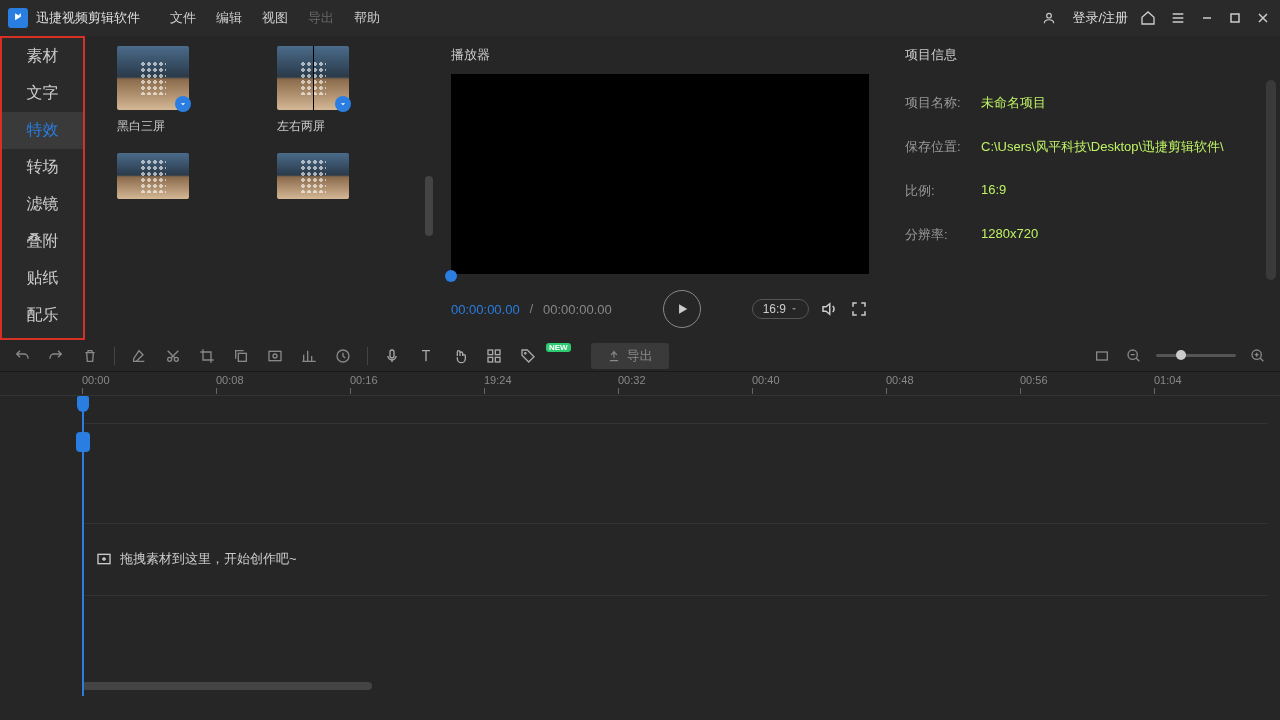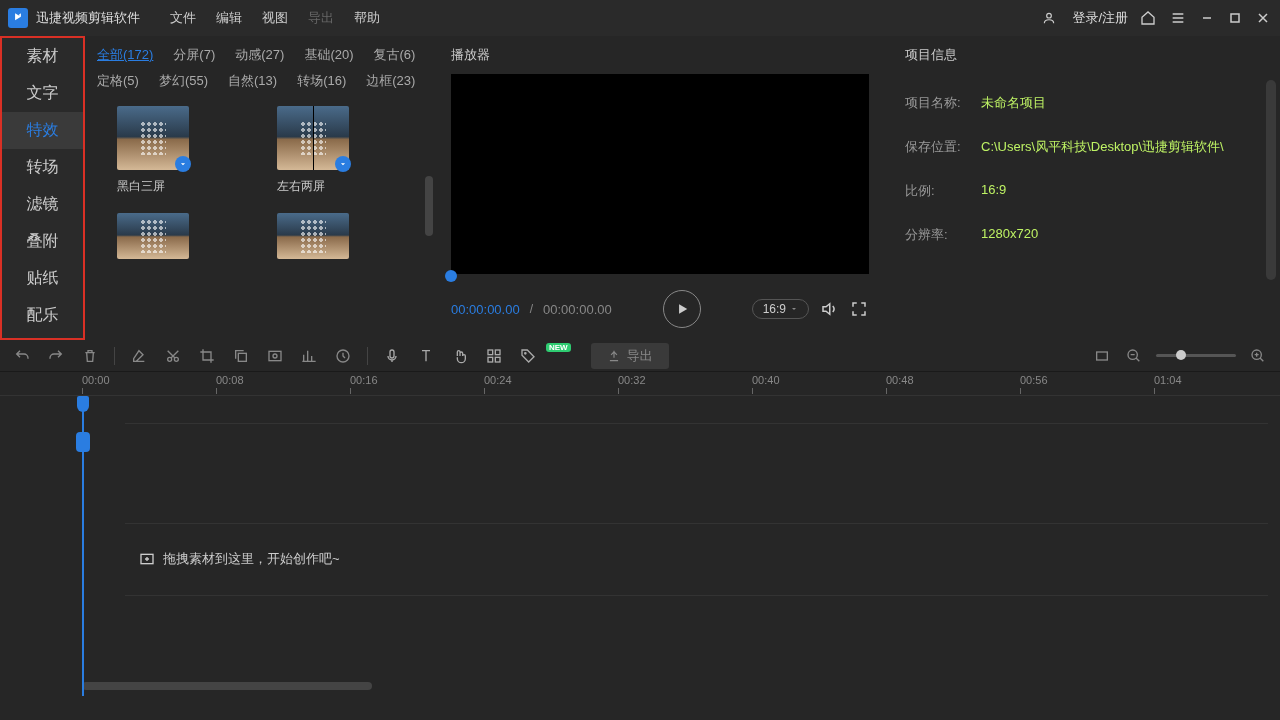--- a/index.html
+++ b/index.html
@@ -72,21 +72,21 @@
 .new-badge { background: #2ecc71; color: #fff; font-size: 8px; padding: 0px 3px; border-radius: 3px; position: relative; top: -8px; left: -6px; font-weight: bold;}
 .export-btn { background: #3a3a3a; color: #888; padding: 4px 16px; border-radius: 3px; display: flex; align-items: center; gap: 6px; font-size: 13px; }
 .tl-right { margin-left: auto; display: flex; align-items: center; gap: 12px; }
 .zoom-slider { width: 80px; height: 3px; background: #555; position: relative; border-radius: 2px;}
 .zoom-dot { position: absolute; left: 20px; top: -4px; width: 10px; height: 10px; background: #ccc; border-radius: 50%; }
 
 .tl-ruler { height: 24px; position: relative; border-bottom: 1px solid #333; }
 .ruler-mark { position: absolute; top: 2px; font-size: 11px; color: #888; }
 .ruler-mark::before { content:''; position:absolute; left:0; top:14px; width:1px; height:6px; background:#666;}
 
-.tl-tracks { position: relative; height: 300px; padding-left: 43px; }
+.tl-tracks { position: relative; height: 300px; }
 .playhead { position: absolute; left: 82px; top: 0; width: 2px; height: 300px; background: #2a7de1; z-index: 5; }
 .playhead::before { content:''; position:absolute; left:-5px; top:0; width:12px; height:16px; background:#2a7de1; border-radius:2px 2px 6px 6px; }
 .playhead-knob{ position:absolute; left:-6px; top:36px; width:14px; height:20px; background:#2a7de1; border-radius:4px;}
 .track { height: 72px; border-bottom: 1px solid #333; margin-left:82px; margin-right:12px; }
 .track.small{ height:28px;}
 .drop-hint { display: flex; align-items: center; gap: 8px; padding: 26px 14px; font-size: 13px; color: #ccc; }
 .tl-hscroll{ position:absolute; bottom:6px; left:82px; width:290px; height:8px; background:#444; border-radius:4px;}
 
 svg { display: block; }
 </style>
@@ -149,32 +149,20 @@
     <div class="sidebar-item">文字</div>
     <div class="sidebar-item active">特效</div>
     <div class="sidebar-item">转场</div>
     <div class="sidebar-item">滤镜</div>
     <div class="sidebar-item">叠附</div>
     <div class="sidebar-item">贴纸</div>
     <div class="sidebar-item">配乐</div>
   </div>
 
   <div class="asset-panel">
-    <div class="filter-tags">
-      <span class="tag active">全部(172)</span>
-      <span class="tag">分屏(7)</span>
-      <span class="tag">动感(27)</span>
-      <span class="tag">基础(20)</span>
-      <span class="tag">复古(6)</span>
-      <span class="tag">定格(5)</span>
-      <span class="tag">梦幻(55)</span>
-      <span class="tag">自然(13)</span>
-      <span class="tag">转场(16)</span>
-      <span class="tag">边框(23)</span>
-    </div>
     <div class="effect-grid">
       <div class="effect-item">
         <div class="effect-thumb">
             <div class="dl-badge">
               <svg viewBox="0 0 24 24">
                 <path d="M12 3v12m-5-5l5 5 5-5M5 20h14"></path>
               </svg>
             </div>
           </div>
         <div class="effect-name">黑白三屏</div>
@@ -377,21 +365,21 @@
             <path d="M7 10h6M10 7v6M15 15l5 5"></path>
           </svg>
         </div>
     </div>
   </div>
 
   <div class="tl-ruler">
     <div class="ruler-mark" style="left:82px">00:00</div>
     <div class="ruler-mark" style="left:216px">00:08</div>
     <div class="ruler-mark" style="left:350px">00:16</div>
-    <div class="ruler-mark" style="left:484px">00:24</div>
+    <div class="ruler-mark" style="left:484px">19:24</div>
     <div class="ruler-mark" style="left:618px">00:32</div>
     <div class="ruler-mark" style="left:752px">00:40</div>
     <div class="ruler-mark" style="left:886px">00:48</div>
     <div class="ruler-mark" style="left:1020px">00:56</div>
     <div class="ruler-mark" style="left:1154px">01:04</div>
   </div>
 
   <div class="tl-tracks">
     <div class="playhead">
         <div class="playhead-knob"></div>

